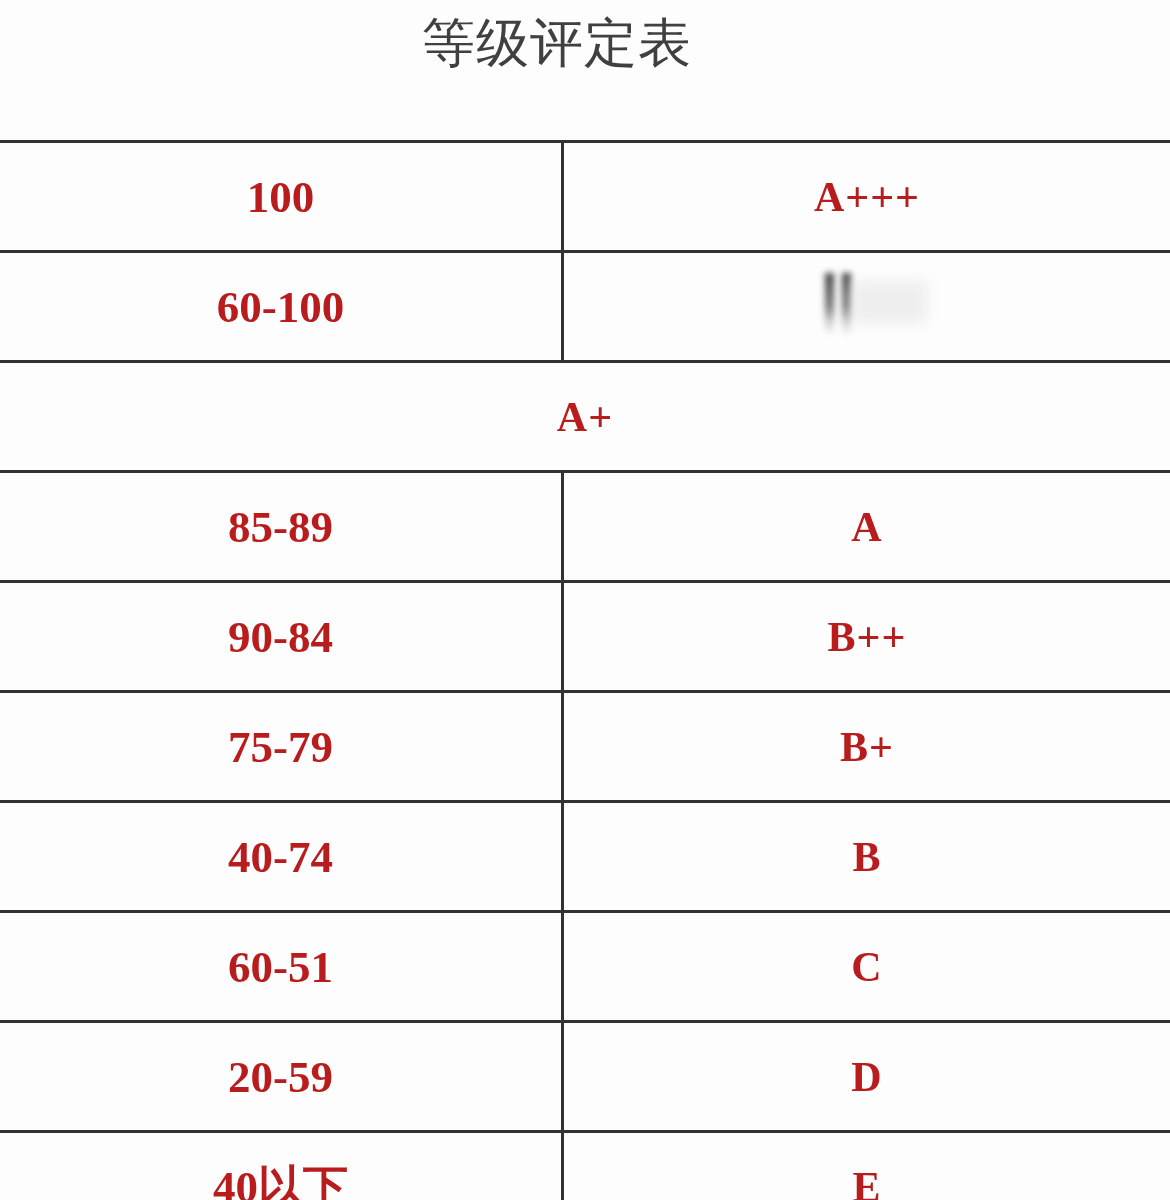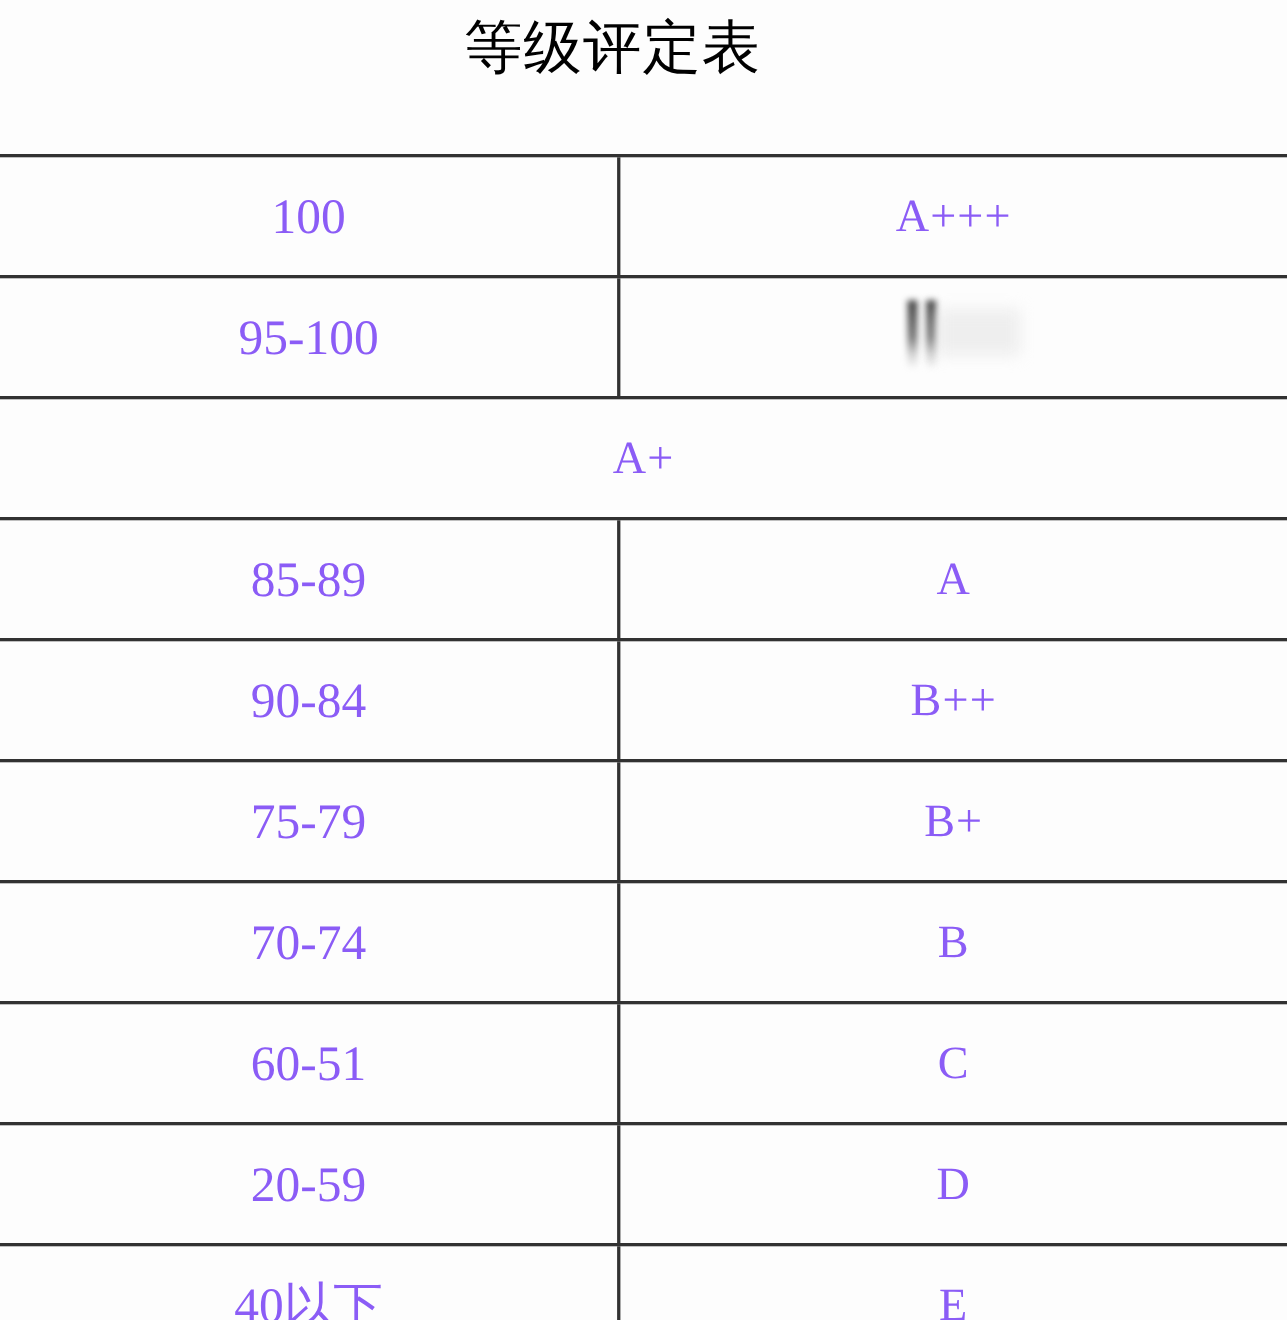--- a/index.html
+++ b/index.html
@@ -18,42 +18,43 @@
   }
   .title {
     position: absolute;
     top: 8px;
     left: 0;
     width: 1114px; 
     margin: 0;
     text-align: center;
     font-size: 53px;
     font-weight: 400;
-    color: #000000;
+    color: #404040;
     letter-spacing: 1px;
   }
   .table {
     position: absolute;
     top: 140px;
     left: 0;
     width: 1170px;
     height: 1100px; 
   }
   .row {
     display: flex;
     height: 110px;
     box-sizing: border-box;
     border-top: 3px solid #323232;
   }
   .cell {
     display: flex;
     align-items: center;
     justify-content: center;
     box-sizing: border-box;
-    color: #8b5cf6;
+    color: #b91c1c;
+    font-weight: bold;
   }
   .cell.score {
     width: 564px;
     border-right: 3px solid #323232;
     font-size: 45px;
   }
   .cell.grade {
     flex: 1;
     font-size: 42px;
     letter-spacing: 1px;
@@ -97,21 +98,21 @@
   <h1 class="title">等级评定表</h1>
 
   <div class="table">
 
     <div class="row">
       <div class="cell score">100</div>
       <div class="cell grade">A+++</div>
     </div>
 
     <div class="row">
-      <div class="cell score">95-100</div>
+      <div class="cell score">60-100</div>
       <div class="cell grade">
         <div class="blur-mark">
           <div class="blur-bar b1"></div>
           <div class="blur-bar b2"></div>
           <div class="blur-smudge"></div>
         </div>
       </div>
     </div>
 
     <div class="row">
@@ -127,21 +128,21 @@
       <div class="cell score">90-84</div>
       <div class="cell grade">B++</div>
     </div>
 
     <div class="row">
       <div class="cell score">75-79</div>
       <div class="cell grade">B+</div>
     </div>
 
     <div class="row">
-      <div class="cell score">70-74</div>
+      <div class="cell score">40-74</div>
       <div class="cell grade">B</div>
     </div>
 
     <div class="row">
       <div class="cell score">60-51</div>
       <div class="cell grade">C</div>
     </div>
 
     <div class="row">
       <div class="cell score">20-59</div>

